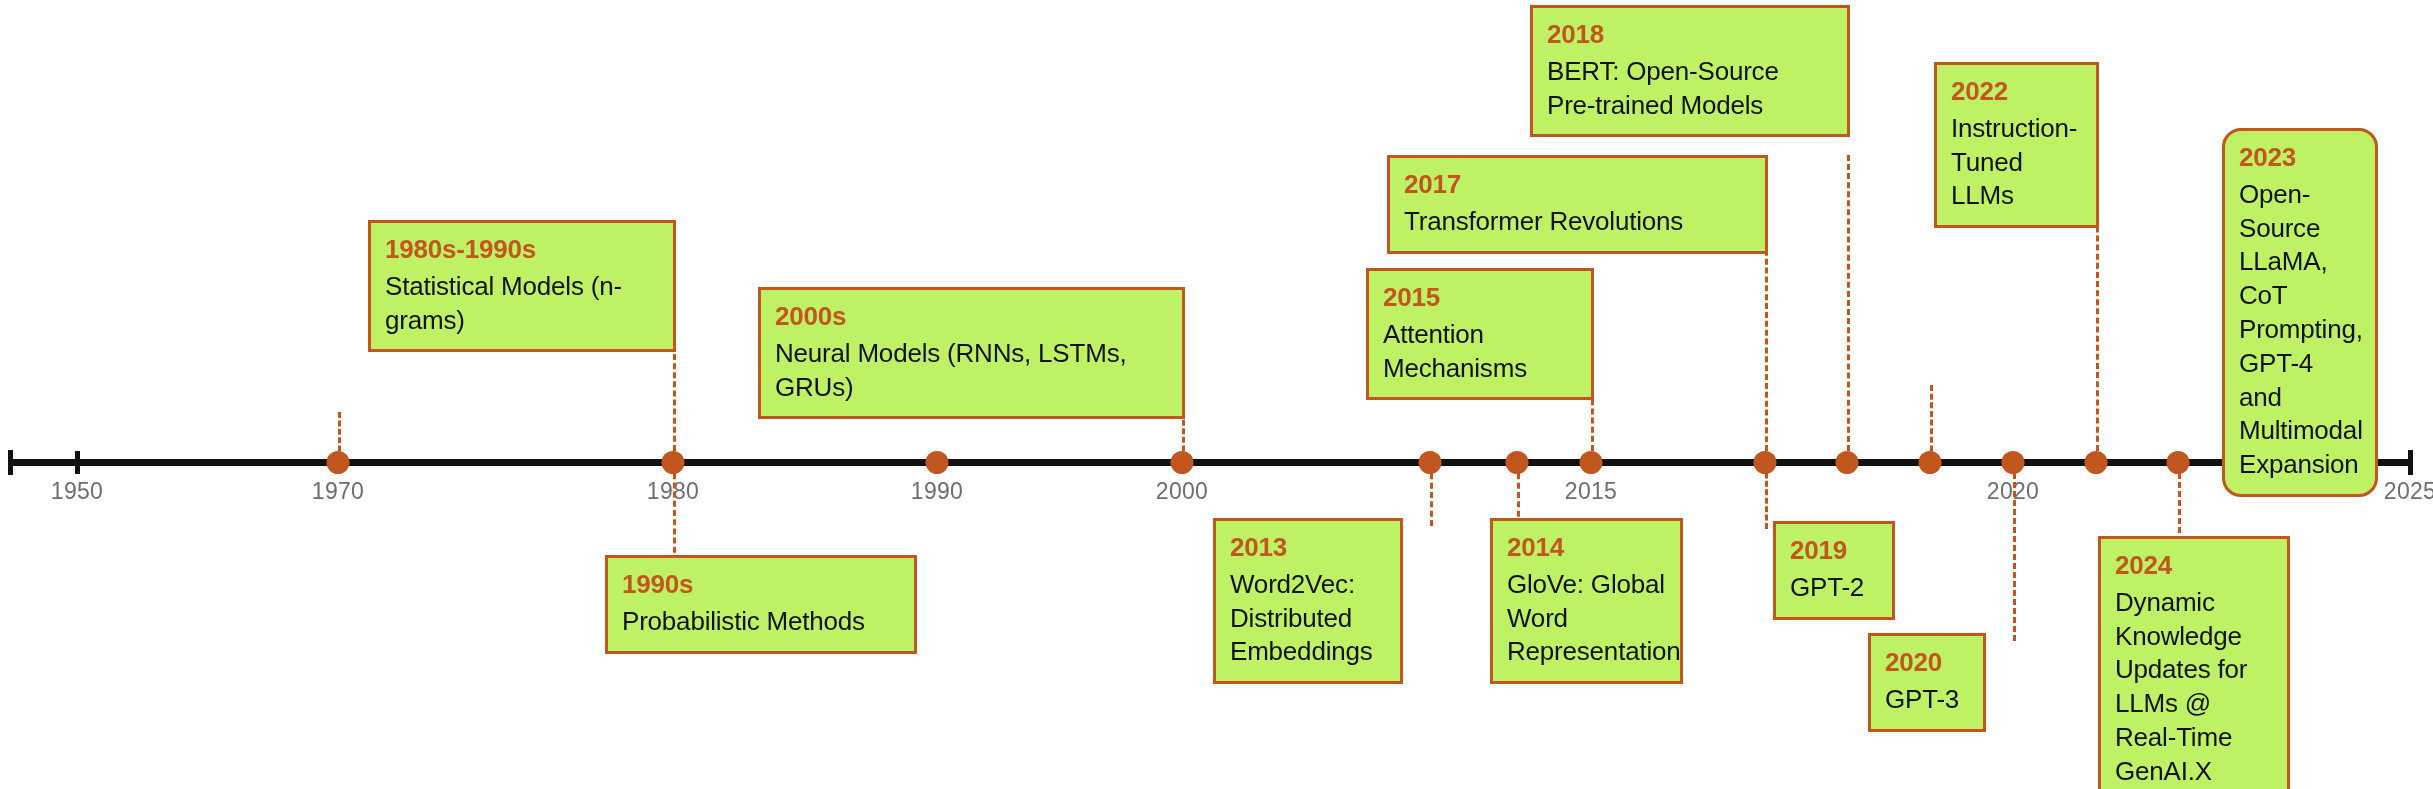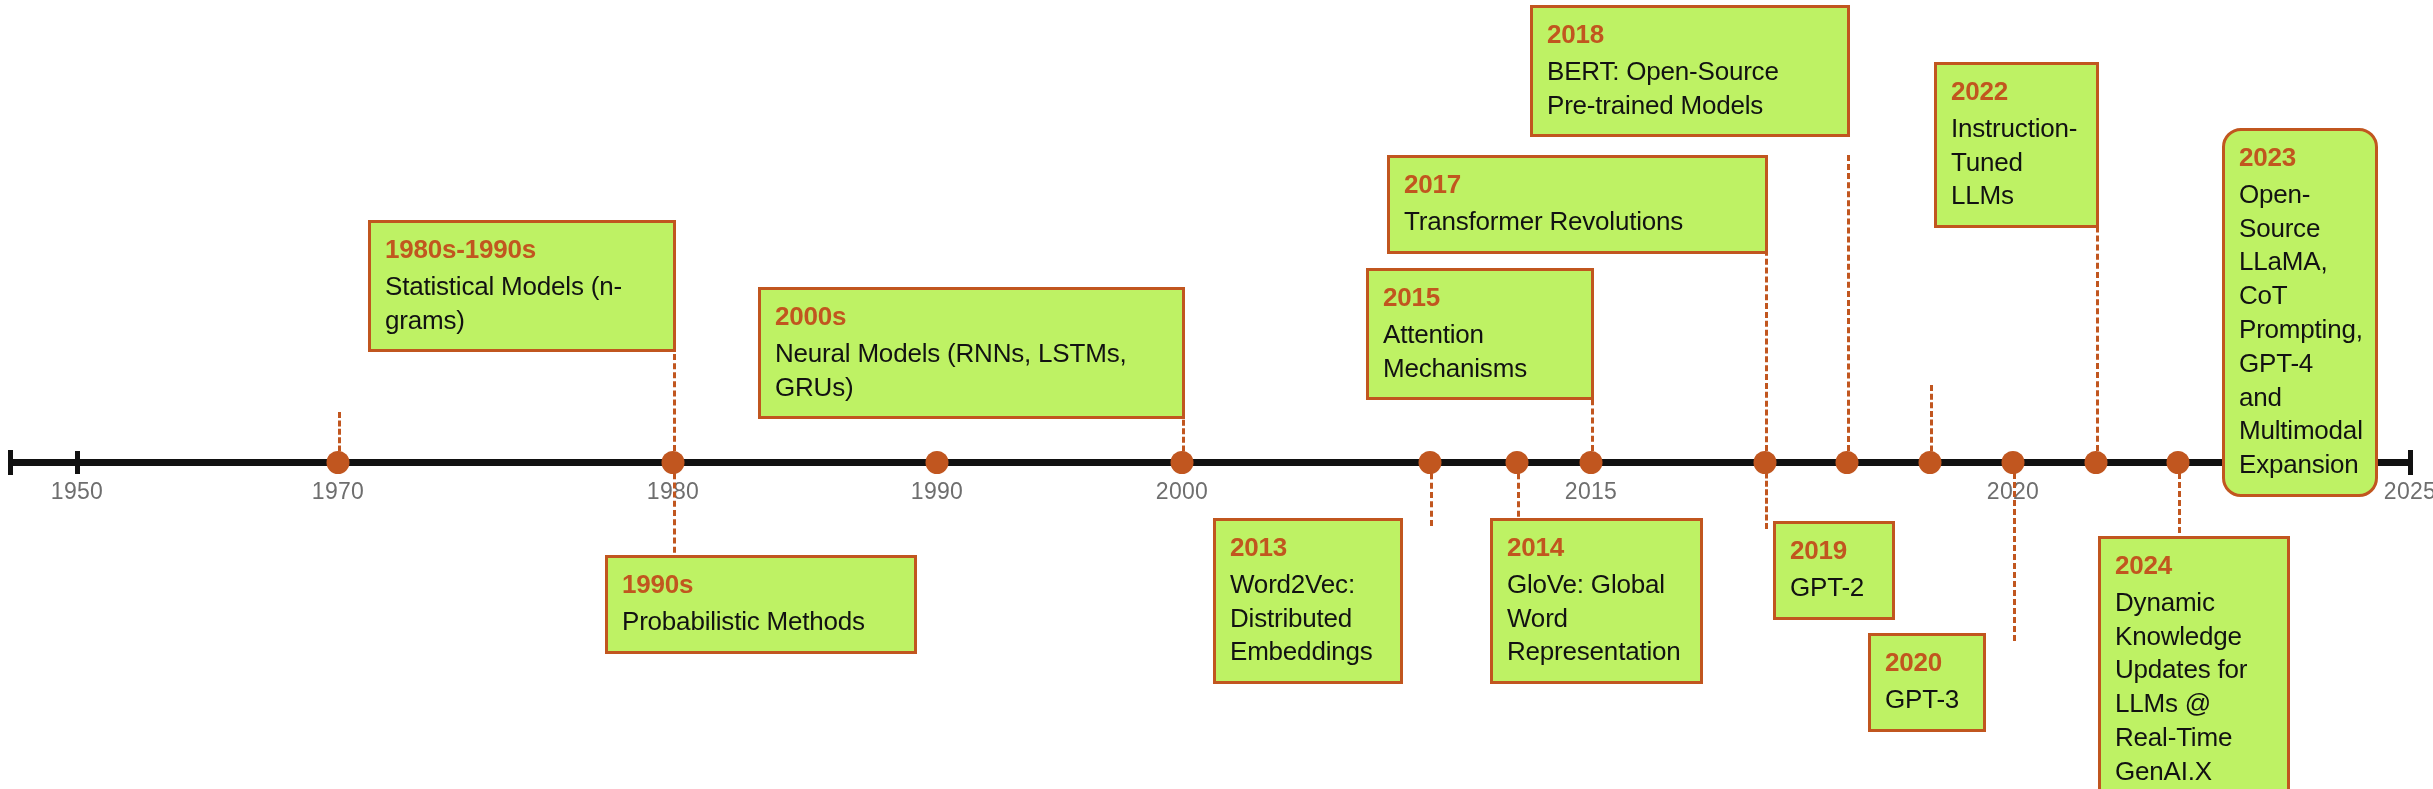--- a/index.html
+++ b/index.html
@@ -181,21 +181,21 @@
   <div class="box" style="left:605px; top:555px; width:312px;">
     <span class="yr">1990s</span>
     <span class="desc">Probabilistic Methods</span>
   </div>
 
   <div class="box" style="left:1213px; top:518px; width:190px;">
     <span class="yr">2013</span>
     <span class="desc">Word2Vec: Distributed Embeddings</span>
   </div>
 
-  <div class="box" style="left:1490px; top:518px; width:213px;">
+  <div class="box" style="left:1490px; top:518px; width:193px;">
     <span class="yr">2014</span>
     <span class="desc">GloVe: Global Word Representation</span>
   </div>
 
   <div class="box" style="left:1773px; top:521px; width:122px;">
     <span class="yr">2019</span>
     <span class="desc">GPT-2</span>
   </div>
 
   <div class="box" style="left:1868px; top:633px; width:118px;">

